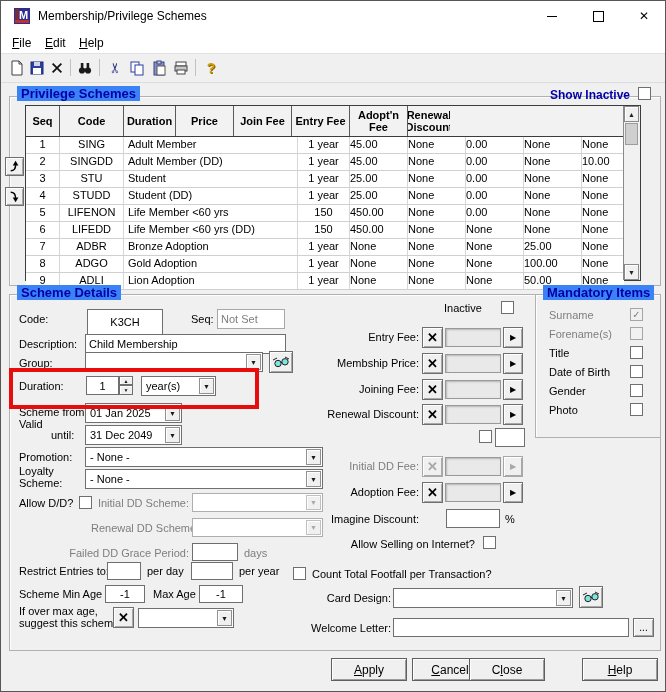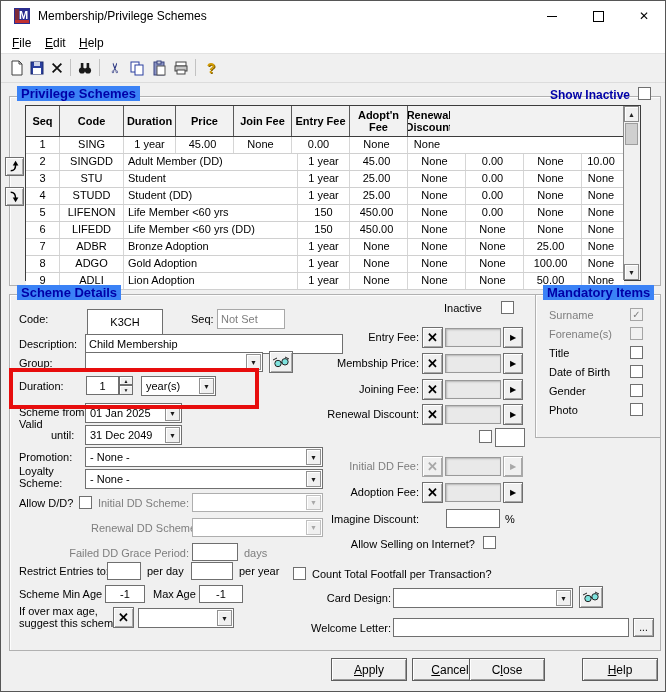--- a/index.html
+++ b/index.html
@@ -31,21 +31,21 @@
   .show-inactive{position:absolute;font-weight:bold;font-size:12px;color:#0000a8;z-index:3;white-space:nowrap;}
   
   .tbl{position:absolute;left:24px;top:104px;width:616px;height:176px;background:#fff;border:1px solid #3c3c3c;box-sizing:border-box;z-index:2;}
   .thead{display:flex;width:598px;height:30px;background:#f2f2f2;border-bottom:1px solid #3c3c3c;font-weight:bold;}
   .th{display:flex;align-items:center;justify-content:center;text-align:center;line-height:12px;overflow:hidden;box-sizing:border-box;border-right:1px solid #5a5a5a;}
   .trow{display:flex;width:598px;height:16px;border-bottom:1px solid #d0d0d0;background:#fff;}
   .tcell{overflow:hidden;white-space:nowrap;box-sizing:border-box;border-right:1px solid #d6d6d6;line-height:15px;font-size:11px;}
   .w0{width:34px}.w1{width:64px}.w2{width:174px}.w3{width:52px}.w4{width:58px}.w5{width:58px}.w6{width:58px}.w7{width:58px}.w8{width:42px;border-right:none;}
   .a-c{text-align:center;justify-content:center;}
   .a-l{padding-left:4px;text-align:left;}
-  .a-r{padding-right:4px;text-align:center;}
+  .a-r{padding-right:4px;text-align:left;}
   
   .vscroll{position:absolute;top:0;right:0;bottom:0;width:16px;background:#f1f1f1;border-left:1px solid #8a8a8a;}
   .sbtn{position:absolute;left:0;width:15px;height:16px;background:#f0f0f0;border:1px solid #8a8a8a;box-shadow:inset 1px 1px 0 #fff;box-sizing:border-box;
         display:flex;align-items:center;justify-content:center;font-size:7px;color:#222;}
   .sthumb{position:absolute;left:1px;top:17px;width:13px;height:22px;background:#cfcfcf;border:1px solid #9d9d9d;box-sizing:border-box;}
   .mvbtn{position:absolute;left:4px;width:19px;height:19px;z-index:4;}
   
   .lbl{position:absolute;white-space:nowrap;}
   .r{text-align:right;}
   .gray{color:#7e7e7e;}
@@ -191,20 +191,21 @@
       <div class="th w4">Price</div>
       <div class="th w5">Join Fee</div>
       <div class="th w6">Entry Fee</div>
       <div class="th w7">Adopt'n Fee</div>
       <div class="th w8">Renewal Discount</div>
     </div>
     <div>
         <div class="trow">
           <div class="tcell w0 a-c">1</div>
           <div class="tcell w1 a-c">SING</div>
+          <div class="tcell w2 a-l">Adult Member</div>
           <div class="tcell w3 a-c">1 year</div>
           <div class="tcell w4 a-r">45.00</div>
           <div class="tcell w5 a-r">None</div>
           <div class="tcell w6 a-r">0.00</div>
           <div class="tcell w7 a-r">None</div>
           <div class="tcell w8 a-r">None</div>
         </div>
         <div class="trow">
           <div class="tcell w0 a-c">2</div>
           <div class="tcell w1 a-c">SINGDD</div>
@@ -307,21 +308,21 @@
 
   <div class="grp" style="left:8px;top:293px;width:650px;height:355px;"></div>
   <div class="grp-title" style="left:16px;top:284px;">Scheme Details</div>
 
   <span class="lbl" style="left:18px;top:312px;">Code:</span>
   <input class="inp" style="left: 86px; top: 308px; width: 76px; height: 26px; text-align: center;" value="K3CH">
   <span class="lbl" style="left:190px;top:312px;">Seq:</span>
   <input class="inp dis" style="left: 216px; top: 308px; width: 68px; height: 20px;" readonly="" value="Not Set">
 
   <span class="lbl" style="left:18px;top:337px;">Description:</span>
-  <input class="inp" style="left: 84px; top: 333px; width: 258px; height: 20px;" value="Child Membership">
+  <input class="inp" style="left: 84px; top: 333px; width: 201px; height: 20px;" value="Child Membership">
 
   <span class="lbl" style="left:18px;top:356px;">Group:</span>
   <div class="combo" style="left:84px;top:351px;width:178px;height:20px;">
     <span class="cv"></span>
     <span class="ddbtn">▼</span>
   </div>
   <div class="raisedbtn" style="left:268px;top:350px;width:24px;height:22px;">
     <svg width="18" height="12" viewBox="0 0 18 12">
         <path d="M1 4 L5 2" stroke="#222" fill="none"></path>
         <path d="M13 1 L17 3" stroke="#222" fill="none"></path>

